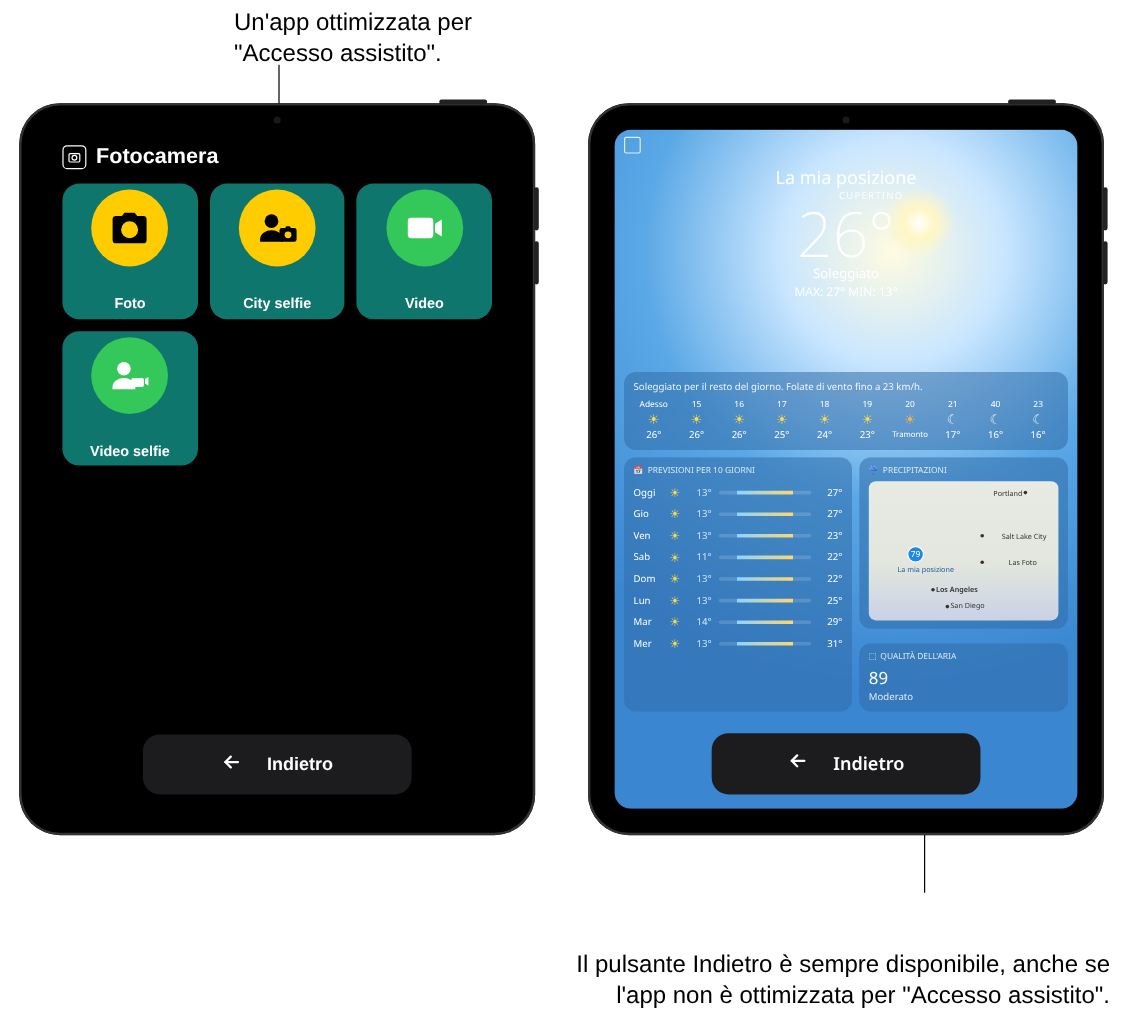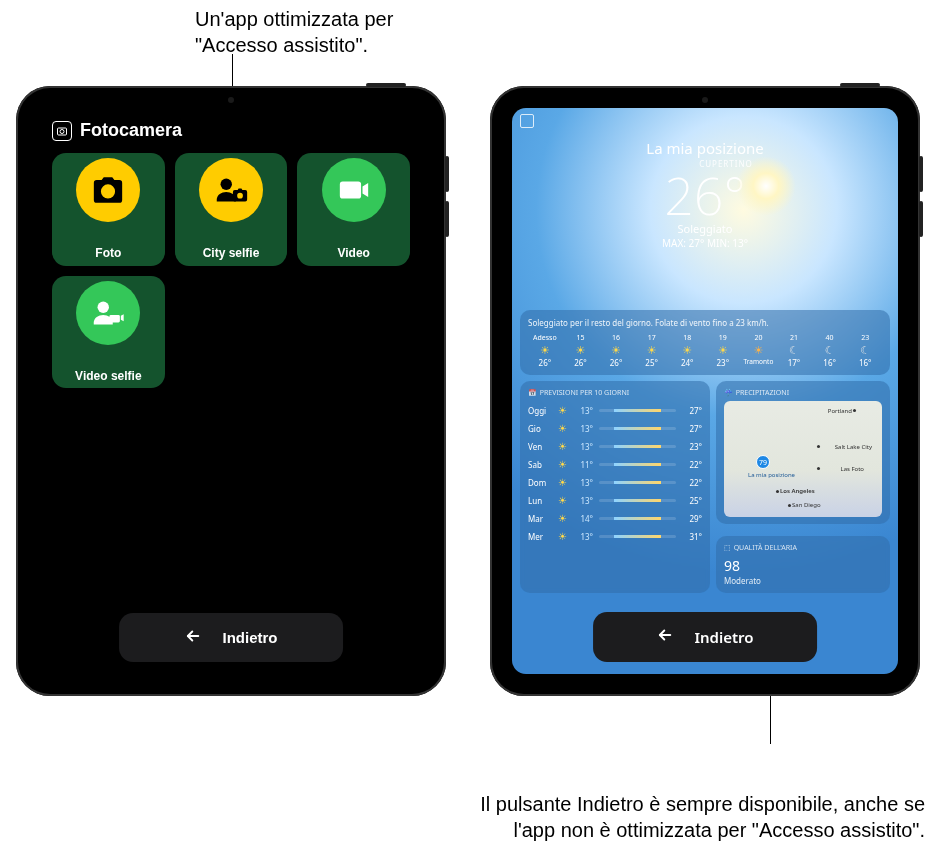--- a/index.html
+++ b/index.html
@@ -66,21 +66,21 @@
     width: 20px; height: 20px; border: 1.5px solid #fff; border-radius: 4px;
     display: flex; align-items: center; justify-content: center;
   }
   .grid {
     display: grid;
     grid-template-columns: repeat(3, 1fr);
     gap: 10px;
     padding: 6px 14px;
   }
   .tile {
-    background: #14532d;
+    background: #0f766e;
     border-radius: 14px;
     aspect-ratio: 1 / 1;
     display: flex; flex-direction: column;
     align-items: center; justify-content: center;
     gap: 24px;
     color: #fff;
     font-size: 12px;
     font-weight: 600;
   }
   .tile .ticon {
@@ -129,21 +129,21 @@
     margin-bottom: 6px;
     font-size: 8px;
     backdrop-filter: blur(2px);
   }
   .panel-title {
     font-size: 7px; opacity: .8; text-transform: uppercase;
     display: flex; align-items: center; gap: 3px;
     margin-bottom: 4px;
   }
   .hourly-row {
-    display: flex; justify-content: flex-end; gap: 2px;
+    display: flex; justify-content: space-between; gap: 2px;
   }
   .hourly-item {
     display: flex; flex-direction: column; align-items: center; gap: 2px;
     flex: 1; min-width: 0;
   }
   .hourly-item .hlabel { font-size: 7px; }
   .hourly-item .hicon2 { font-size: 11px; line-height: 1; color: #ffd94a; }
   .hourly-item .htemp { font-size: 8px; }
   .row2 { display: flex; gap: 6px; }
   .row2 > .panel { flex: 1; }
@@ -421,21 +421,21 @@
                 <span class="map-dot" style="bottom:10px; left:64px;"></span>
                 <span class="map-pin" style="top:54px; left:32px;">79</span>
                 <span class="map-label" style="top:70px; left:24px; color:#1e5a96;">La mia posizione</span>
               </div>
             </div>
             <div class="panel aq-panel">
               <div class="panel-title">
                 <span>⬚</span>
                 <span>QUALITÀ DELL'ARIA</span>
               </div>
-              <div class="aqnum">98</div>
+              <div class="aqnum">89</div>
               <div style="font-size:8px; opacity:.85">Moderato</div>
             </div>
           </div>
         </div>
       </div>
 
       <div class="back-btn">
         <span>
           <svg width="18" height="18" viewBox="0 0 24 24" fill="none" stroke="#fff" stroke-width="2.5" stroke-linecap="round" stroke-linejoin="round">
               <path d="M19 12H5"></path>

